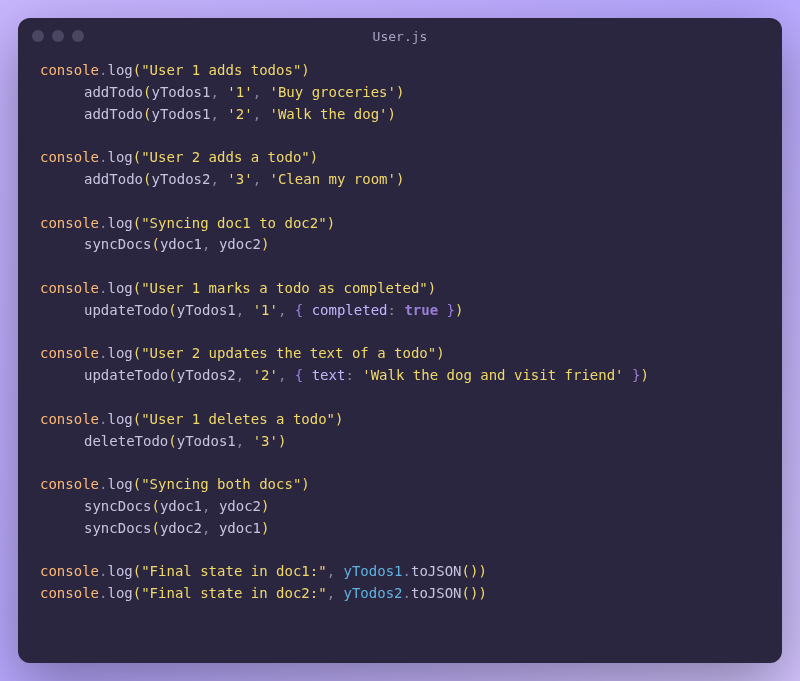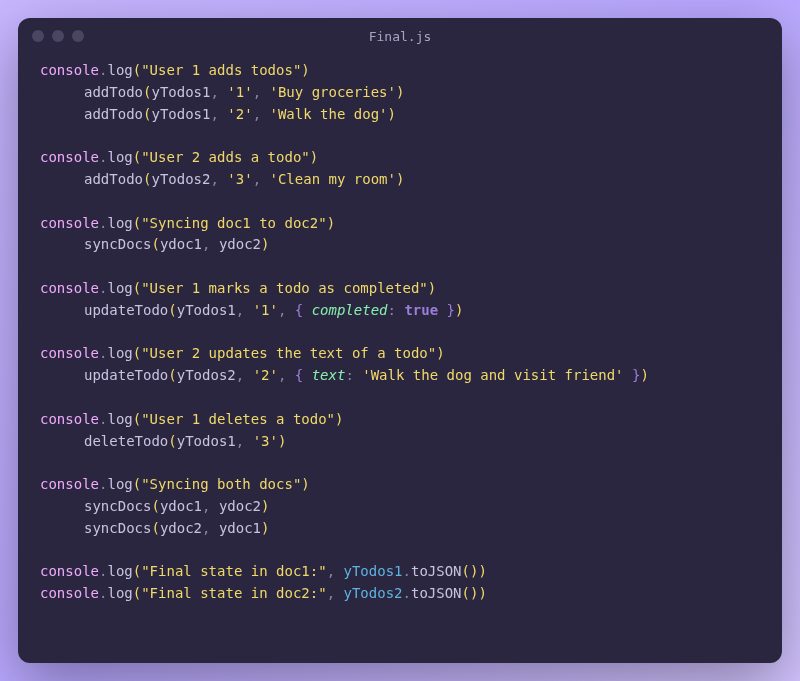--- a/index.html
+++ b/index.html
@@ -52,40 +52,40 @@
   .code {
     flex: 1;
     padding: 6px 22px 18px 22px;
     font-size: 14px;
     line-height: 21.8px;
     color: #c9c3e0;
     white-space: pre;
     overflow: hidden;
   }
   .line { display: block; min-height: 21.8px; }
-  .obj { color: #f0abfc; text-align: center; }
+  .obj { color: #fdba74; text-align: center; }
   .punct { color: #8b85a8; }
   .method { color: #c9c3e0; text-align: right; }
   .fn { color: #c9c3e0; margin-left: 44px; }
   .paren { color: #f0d968; }
   .str { color: #f0d968; }
   .arg { color: #c9c3e0; }
   .comma { color: #8b85a8; }
   .brace { color: #9a7fd8; }
-  .key { color: #86efac; font-style: italic; }
+  .key { color: #c4b5fd; }
   .colon { color: #8b85a8; }
   .bool { color: #9a7fd8; font-weight: bold; }
   .prop { color: #5fb3e0; }
 </style>
 </head>
 <body>
 
 <div class="window">
   <div class="titlebar">
     <div class="traffic-lights">
       <div class="dot"></div>
       <div class="dot"></div>
       <div class="dot"></div>
     </div>
-    <div class="title">Final.js</div>
+    <div class="title">User.js</div>
   </div>
   <div class="code" id="code-area"><span class="line"><span class="obj">console</span><span class="punct">.</span><span class="method">log</span><span class="paren">(</span><span class="str">"User 1 adds todos"</span><span class="paren">)</span></span><span class="line"><span class="fn">addTodo</span><span class="paren">(</span><span class="arg">yTodos1</span><span class="comma">,</span><span class="arg"> </span><span class="str">'1'</span><span class="comma">,</span><span class="arg"> </span><span class="str">'Buy groceries'</span><span class="paren">)</span></span><span class="line"><span class="fn">addTodo</span><span class="paren">(</span><span class="arg">yTodos1</span><span class="comma">,</span><span class="arg"> </span><span class="str">'2'</span><span class="comma">,</span><span class="arg"> </span><span class="str">'Walk the dog'</span><span class="paren">)</span></span><span class="line"></span><span class="line"><span class="obj">console</span><span class="punct">.</span><span class="method">log</span><span class="paren">(</span><span class="str">"User 2 adds a todo"</span><span class="paren">)</span></span><span class="line"><span class="fn">addTodo</span><span class="paren">(</span><span class="arg">yTodos2</span><span class="comma">,</span><span class="arg"> </span><span class="str">'3'</span><span class="comma">,</span><span class="arg"> </span><span class="str">'Clean my room'</span><span class="paren">)</span></span><span class="line"></span><span class="line"><span class="obj">console</span><span class="punct">.</span><span class="method">log</span><span class="paren">(</span><span class="str">"Syncing doc1 to doc2"</span><span class="paren">)</span></span><span class="line"><span class="fn">syncDocs</span><span class="paren">(</span><span class="arg">ydoc1</span><span class="comma">,</span><span class="arg"> </span><span class="arg">ydoc2</span><span class="paren">)</span></span><span class="line"></span><span class="line"><span class="obj">console</span><span class="punct">.</span><span class="method">log</span><span class="paren">(</span><span class="str">"User 1 marks a todo as completed"</span><span class="paren">)</span></span><span class="line"><span class="fn">updateTodo</span><span class="paren">(</span><span class="arg">yTodos1</span><span class="comma">,</span><span class="arg"> </span><span class="str">'1'</span><span class="comma">,</span><span class="arg"> </span><span class="brace">{ </span><span class="key">completed</span><span class="colon">:</span><span class="arg"> </span><span class="bool">true</span><span class="brace"> }</span><span class="paren">)</span></span><span class="line"></span><span class="line"><span class="obj">console</span><span class="punct">.</span><span class="method">log</span><span class="paren">(</span><span class="str">"User 2 updates the text of a todo"</span><span class="paren">)</span></span><span class="line"><span class="fn">updateTodo</span><span class="paren">(</span><span class="arg">yTodos2</span><span class="comma">,</span><span class="arg"> </span><span class="str">'2'</span><span class="comma">,</span><span class="arg"> </span><span class="brace">{ </span><span class="key">text</span><span class="colon">:</span><span class="arg"> </span><span class="str">'Walk the dog and visit friend'</span><span class="brace"> }</span><span class="paren">)</span></span><span class="line"></span><span class="line"><span class="obj">console</span><span class="punct">.</span><span class="method">log</span><span class="paren">(</span><span class="str">"User 1 deletes a todo"</span><span class="paren">)</span></span><span class="line"><span class="fn">deleteTodo</span><span class="paren">(</span><span class="arg">yTodos1</span><span class="comma">,</span><span class="arg"> </span><span class="str">'3'</span><span class="paren">)</span></span><span class="line"></span><span class="line"><span class="obj">console</span><span class="punct">.</span><span class="method">log</span><span class="paren">(</span><span class="str">"Syncing both docs"</span><span class="paren">)</span></span><span class="line"><span class="fn">syncDocs</span><span class="paren">(</span><span class="arg">ydoc1</span><span class="comma">,</span><span class="arg"> </span><span class="arg">ydoc2</span><span class="paren">)</span></span><span class="line"><span class="fn">syncDocs</span><span class="paren">(</span><span class="arg">ydoc2</span><span class="comma">,</span><span class="arg"> </span><span class="arg">ydoc1</span><span class="paren">)</span></span><span class="line"></span><span class="line"><span class="obj">console</span><span class="punct">.</span><span class="method">log</span><span class="paren">(</span><span class="str">"Final state in doc1:"</span><span class="comma">,</span><span class="arg"> </span><span class="prop">yTodos1</span><span class="punct">.</span><span class="method">toJSON</span><span class="paren">()</span><span class="paren">)</span></span><span class="line"><span class="obj">console</span><span class="punct">.</span><span class="method">log</span><span class="paren">(</span><span class="str">"Final state in doc2:"</span><span class="comma">,</span><span class="arg"> </span><span class="prop">yTodos2</span><span class="punct">.</span><span class="method">toJSON</span><span class="paren">()</span><span class="paren">)</span></span></div>
 </div>
 
 </body></html>

